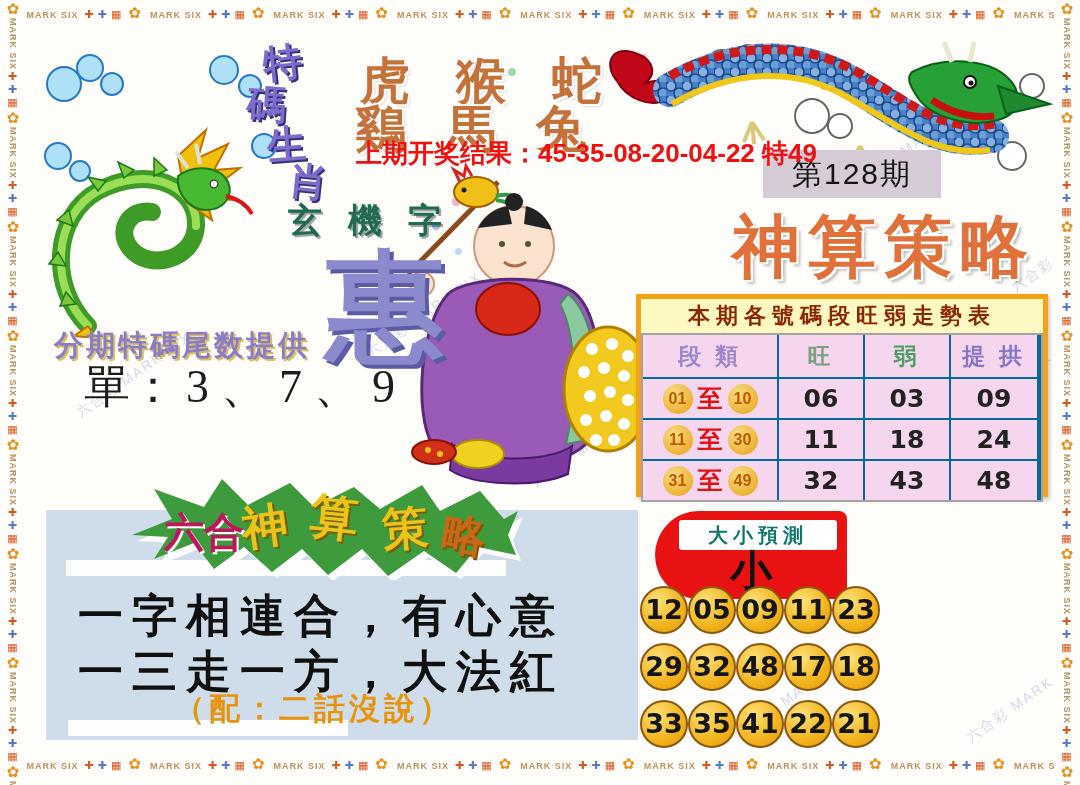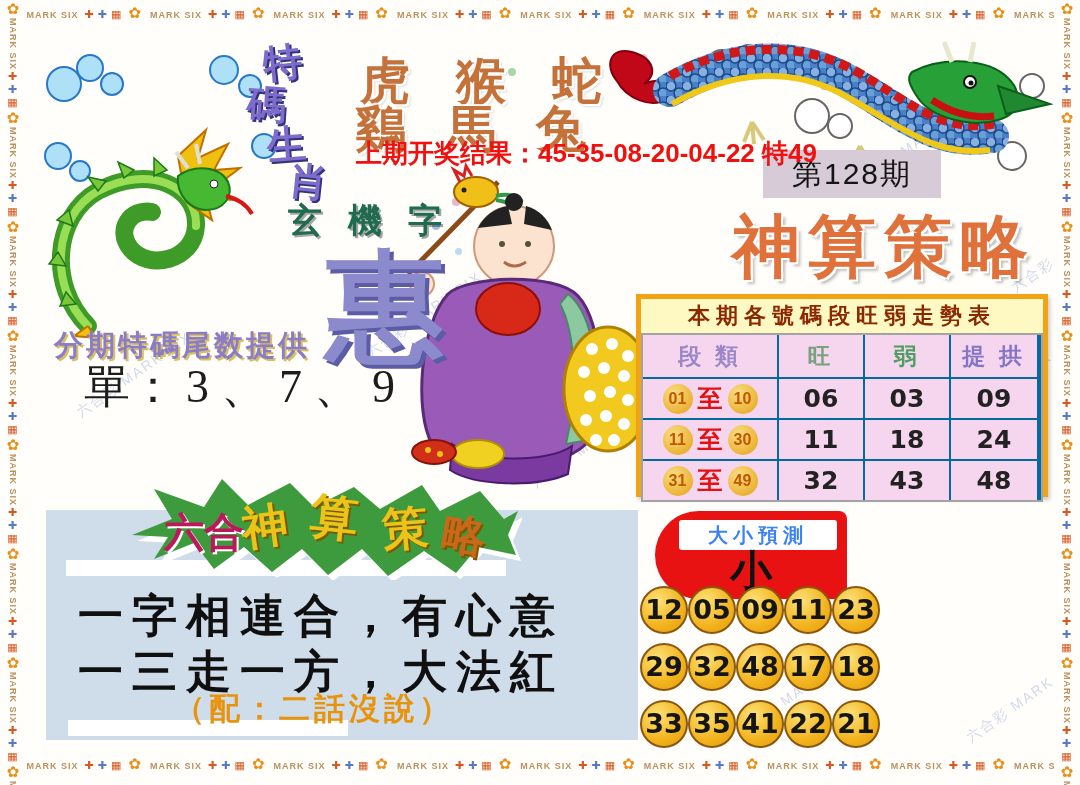--- a/index.html
+++ b/index.html
@@ -57,21 +57,21 @@
 
   
   .banner-svg { position:absolute; left:92px; top:446px; z-index:3; }
   .banner-prefix { position:absolute; left:128px; top:479px; font-family:"Liberation Serif", serif; font-size:40px; font-weight:bold; color:#be185d; text-shadow:2px 2px 0 #fff; z-index:4;margin-left:10px; }
   .banner-script { position:absolute; z-index:4; font-family:"Liberation Serif", serif; font-weight:bold; color:#ecc318; text-shadow:2px 2px 0 #7a5a00; }
 
   
   .pill { position:absolute; top:485px; height:88px; background:#e81212; z-index:3; }
   .pill-left  { left:629px; width:192px; border-radius:44px 8px 8px 44px; }
   .pill-right { left:825px; width:193px; border-radius:8px 44px 44px 8px; }
-  .pill-strip { position:absolute; left:20px; right:12px; top:9px; height:30px; background:#fff; border-radius:3px; text-align:center; line-height:30px; color:#3b82f6; font-family:"Liberation Serif", serif; font-weight:bold; font-size:20px; letter-spacing:5px; white-space:nowrap; }
+  .pill-strip { position:absolute; left:20px; right:12px; top:9px; height:30px; background:#fff; border-radius:3px; text-align:center; line-height:30px; color:#0f766e; font-family:"Liberation Serif", serif; font-weight:bold; font-size:20px; letter-spacing:5px; white-space:nowrap; }
   .pill-left .pill-strip { left:24px; right:10px; }
   .pill-value { position:absolute; bottom:0px; width:100%; text-align:center; font-family:"Liberation Serif", serif; font-weight:bold; font-size:42px; color:#101010; }
 
   
   .balls { position:absolute; left:614px; top:560px; width:412px; height:162px; display:flex; flex-direction:column; justify-content:space-between; z-index:3; }
   .ball-row { display:flex; justify-content:flex-start; }
   .ball { width:48px; height:48px; border-radius:50%; background:radial-gradient(circle at 35% 30%, #fce27a, #f2b31c 60%, #e09a10); border:2px solid #8a5810; text-align:center; line-height:44px; font-family:"DejaVu Sans", sans-serif; font-weight:bold; font-size:27px; color:#151515; }
 
   svg { display:block; }
   .illus { position:absolute; z-index:2; }

